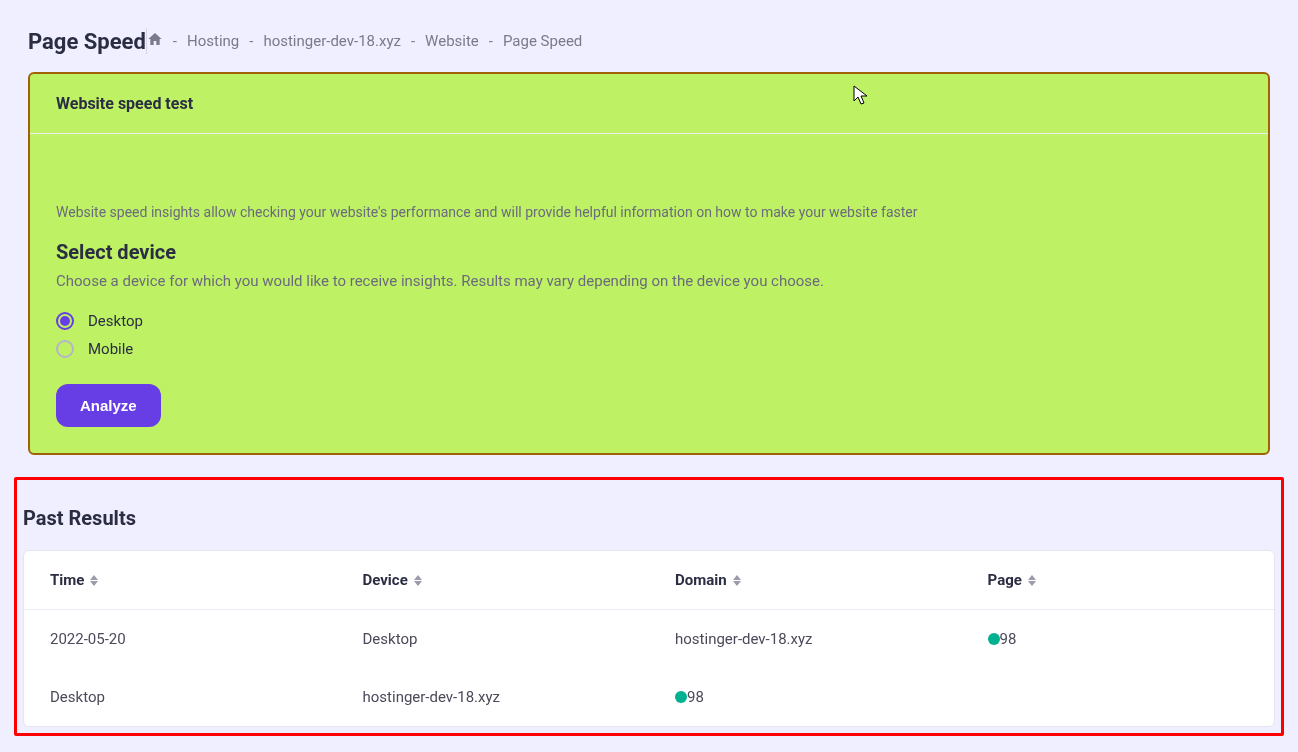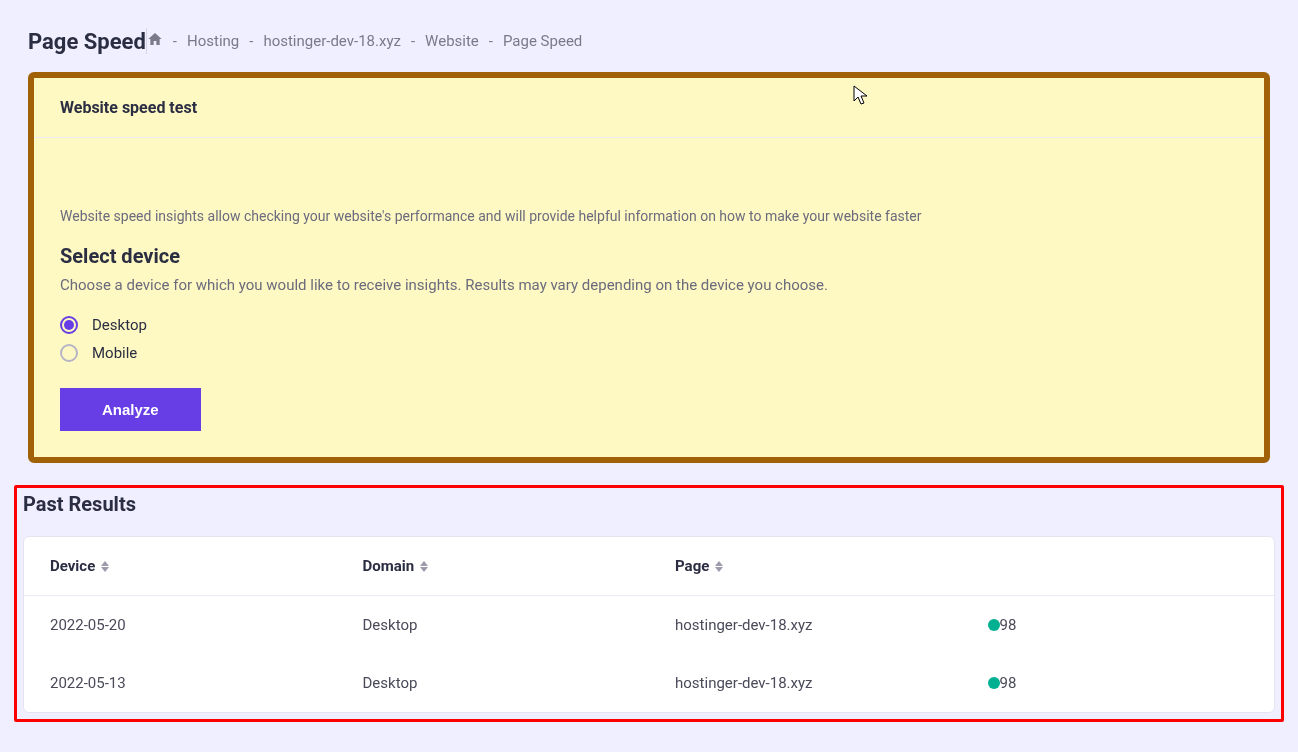--- a/index.html
+++ b/index.html
@@ -29,22 +29,22 @@
       display: flex;
       align-items: center;
       gap: 10px;
       color: #7a7a8c;
       font-size: 15px;
     }
     .breadcrumb-sep { color: #7a7a8c; }
     .breadcrumb-item { color: #7a7a8c; }
     .home-icon svg { width: 16px; height: 16px; fill: #7a7a8c; }
     .card {
-      background: #fef9c3;
-      border: 6px solid #a16207;
+      background: #bef264;
+      border: 2px solid #a16207;
       border-radius: 6px;
       margin-bottom: 22px;
     }
     .card-header {
       padding: 20px 26px;
       border-bottom: 1px solid #ececf5;
     }
     .card-header-title {
       font-size: 16px;
       font-weight: 700;
@@ -102,36 +102,36 @@
       background: #673de6;
     }
     .radio-label {
       color: #2b2d42;
       font-size: 15px;
     }
     .analyze-btn {
       background: #673de6;
       color: #fff;
       border: none;
-      border-radius: 0;
-      padding: 13px 42px;
+      border-radius: 12px;
+      padding: 13px 24px;
       font-size: 15px;
       font-weight: 600;
       cursor: pointer;
     }
     .section-title {
       font-size: 20px;
       font-weight: 700;
       color: #2b2d42;
       margin-bottom: 20px;
       padding-left: 0;
     }
     .highlight-box {
       border: 3px solid #ff0000;
-      padding: 4px 6px 6px 6px;
+      padding: 26px 6px 6px 6px;
       margin-left: -14px;
       margin-right: -14px;
       border-radius: 2px;
     }
     .table-card {
       background: #fff;
       border: 1px solid #e5e5f2;
       border-radius: 6px;
       overflow: hidden;
     }
@@ -231,20 +231,31 @@
     <button class="analyze-btn">Analyze</button>
   </div>
 </div>
 
 <div class="highlight-box">
   <div class="section-title">Past Results</div>
 
   <div class="table-card">
     <div class="table-row table-header-row">
       <div class="th">
+        <span>Time</span>
+        <span class="sort-icon">
+          <svg viewBox="0 0 8 5">
+              <path d="M4 0l4 5H0z"></path>
+            </svg>
+          <svg viewBox="0 0 8 5">
+              <path d="M4 5L0 0h8z"></path>
+            </svg>
+        </span>
+      </div>
+      <div class="th">
         <span>Device</span>
         <span class="sort-icon">
           <svg viewBox="0 0 8 5">
               <path d="M4 0l4 5H0z"></path>
             </svg>
           <svg viewBox="0 0 8 5">
               <path d="M4 5L0 0h8z"></path>
             </svg>
         </span>
       </div>
@@ -276,21 +287,20 @@
       <div class="td">2022-05-20</div>
       <div class="td">Desktop</div>
       <div class="td">hostinger-dev-18.xyz</div>
       <div class="td score-cell">
         <span class="score-dot"></span>
         <span>98</span>
       </div>
     </div>
 
     <div class="table-row">
-      <div class="td">2022-05-13</div>
       <div class="td">Desktop</div>
       <div class="td">hostinger-dev-18.xyz</div>
       <div class="td score-cell">
         <span class="score-dot"></span>
         <span>98</span>
       </div>
     </div>
   </div>
 </div>
 

